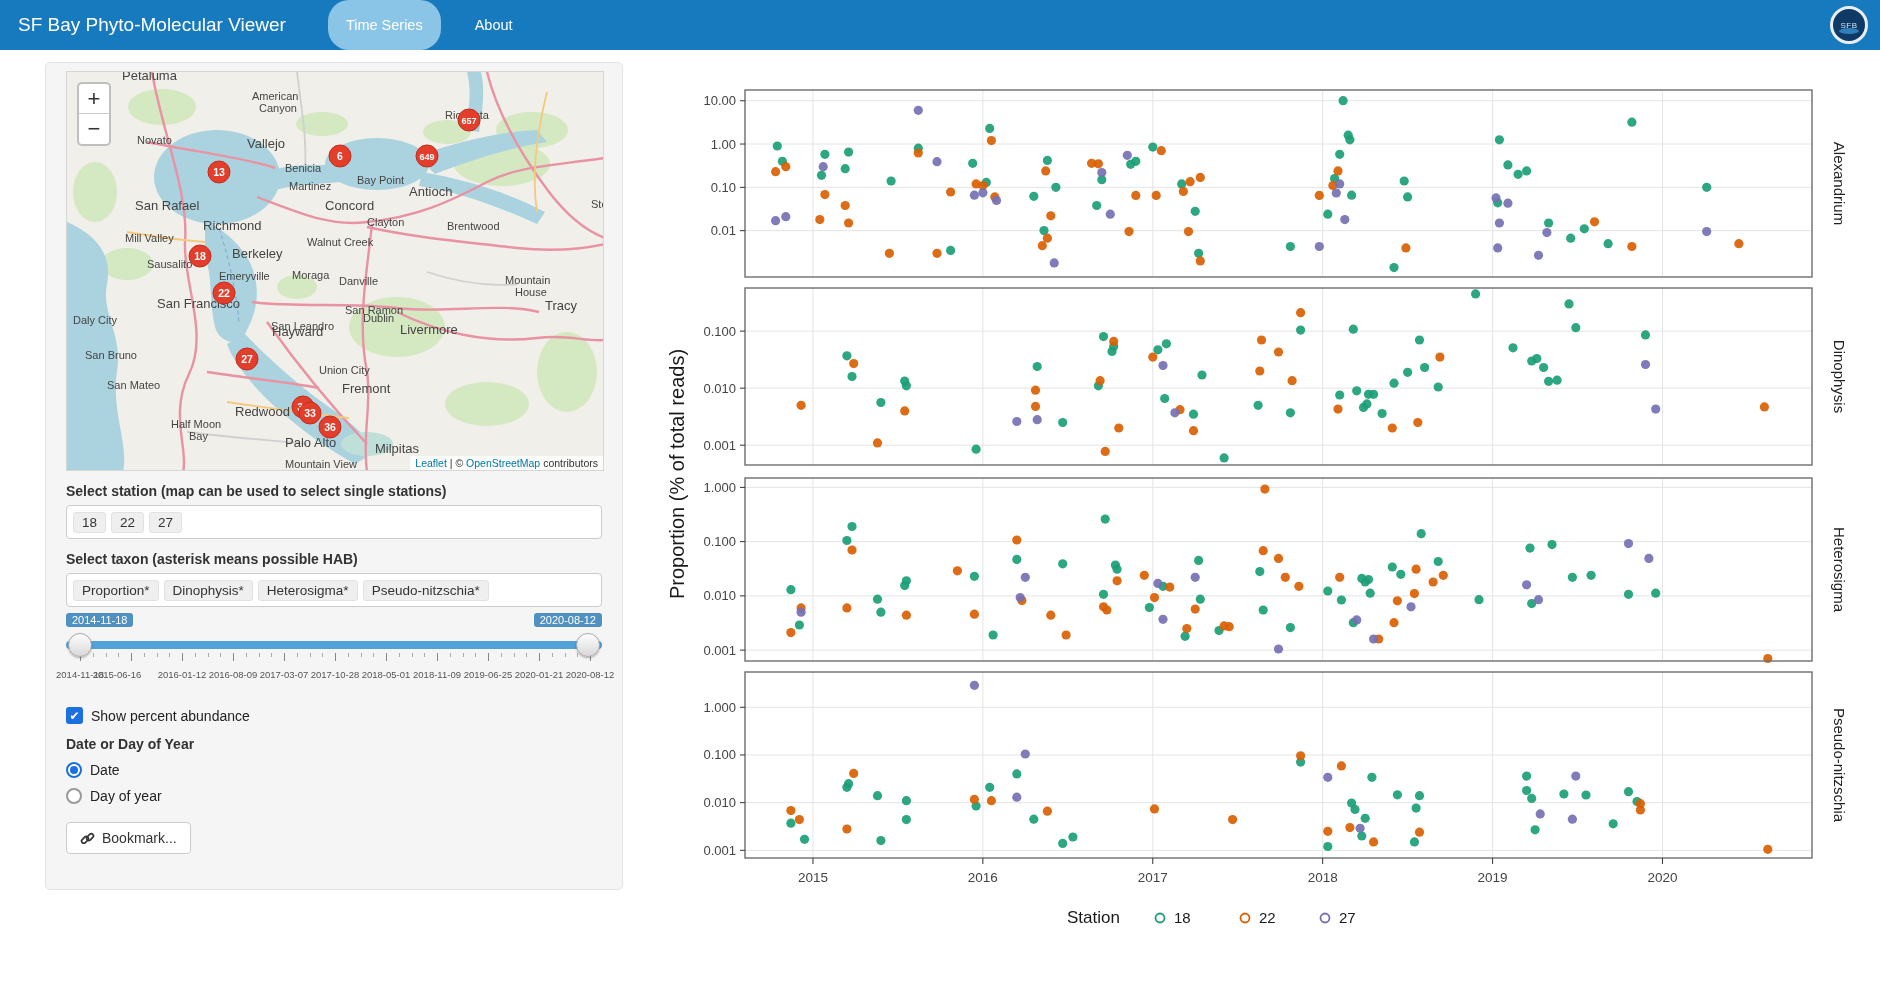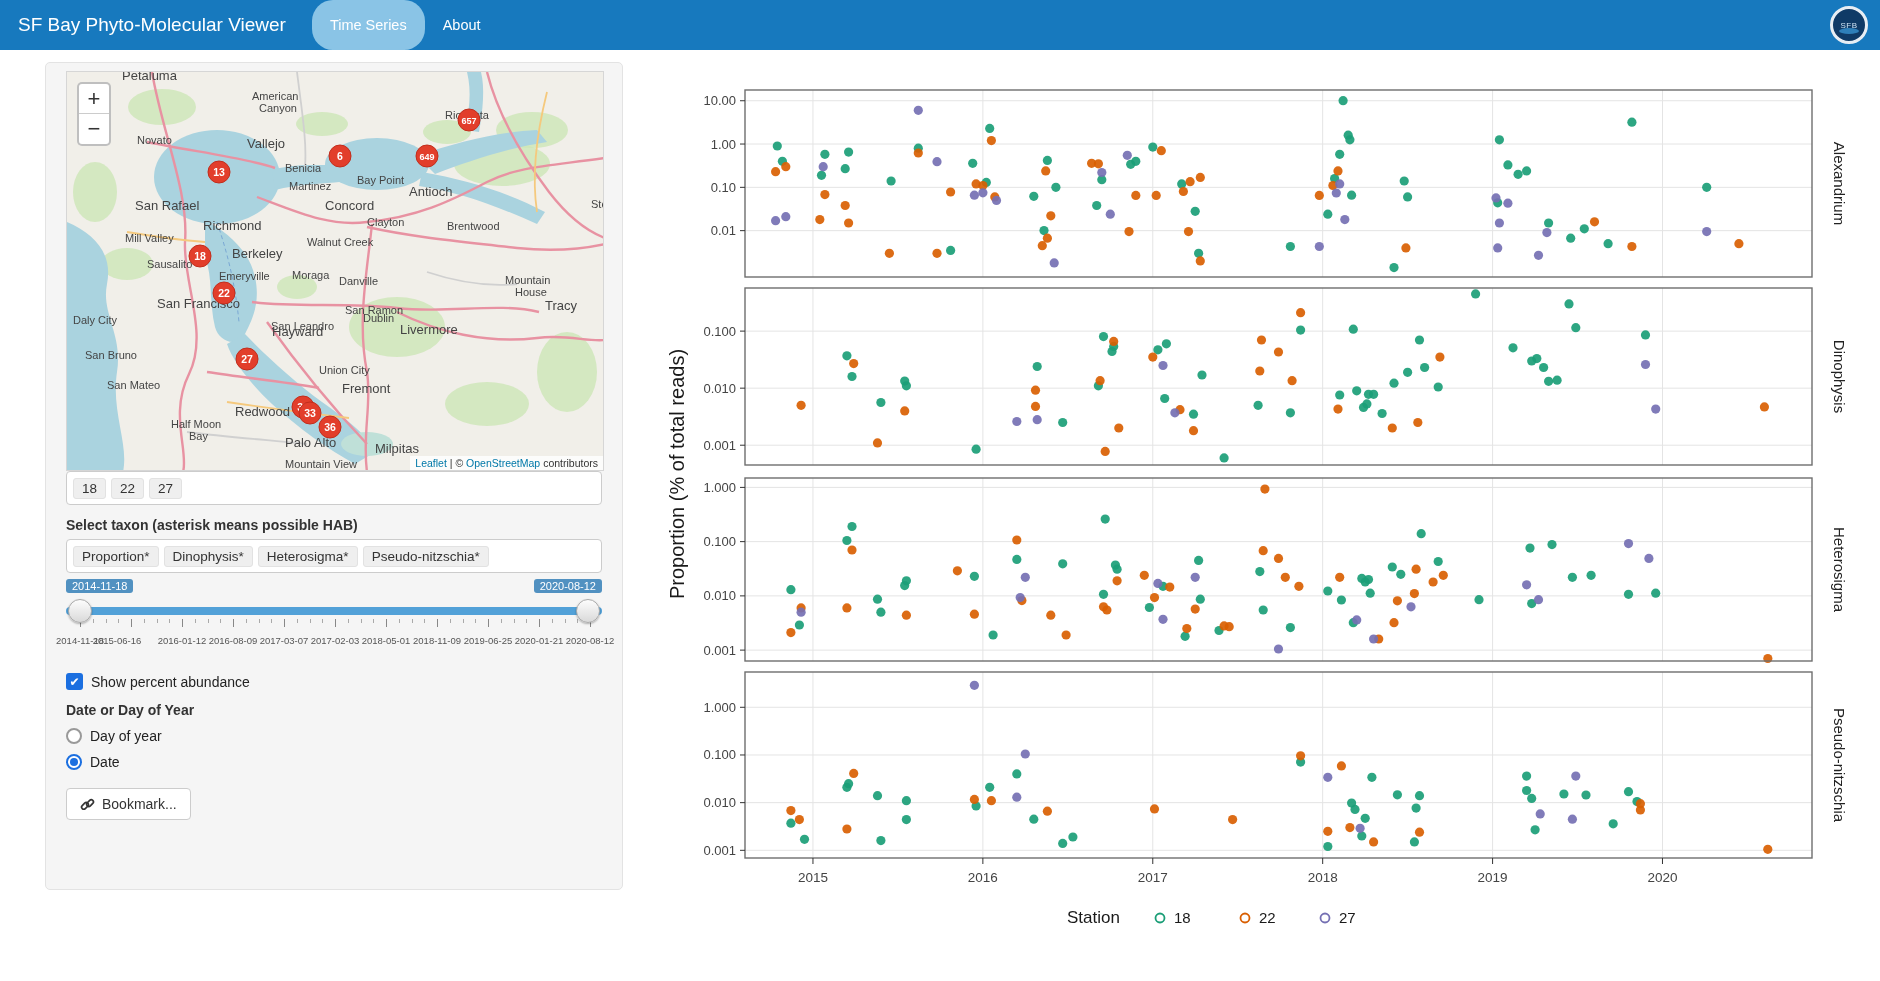--- a/index.html
+++ b/index.html
@@ -1,19 +1,19 @@
 <!DOCTYPE html>
 <html><head>
 <meta charset="utf-8">
 <style>
   * { margin:0; padding:0; box-sizing:border-box; }
   html,body { width:1880px; height:981px; background:#fff; font-family:"Liberation Sans", sans-serif; overflow:hidden; }
 
   
-  .navbar { position:absolute; left:0; top:0; width:1880px; height:50px; background:#1779be; display:flex; align-items:stretch; }
+  .navbar { position:absolute; left:0; top:0; width:1880px; height:50px; background:#1779be; display:flex; align-items:stretch;gap:16px; }
   .brand { color:#fff; font-size:19px; display:flex; align-items:center; padding:0 26px 0 18px; }
   .nav-tab { display:flex; align-items:center; padding:0 18px; color:#fff; font-size:14.5px; cursor:pointer;border-radius:21px; }
   .nav-tab.active { background:#8ac4e6; }
   .nav-logo { position:absolute; right:12px; top:6px; width:38px; height:38px; border-radius:50%; background:#0f3a66; border:3px solid #e8eef4; color:#cfe4f4; font-size:8px; display:flex; align-items:center; justify-content:center; letter-spacing:.5px; }
   .nav-logo .wave { position:absolute; bottom:7px; left:6px; right:6px; height:6px; border-radius:50%; background:#2e7fb9; }
 
   
   .sidebar { position:absolute; left:45px; top:62px; width:578px; height:828px; background:#f5f5f5; border:1px solid #e3e3e3; border-radius:5px; padding:8px 20px 18px 20px; }
   .map-box { position:relative; width:538px; height:400px; background:#f1efe9; border:1px solid #d6d6d6; overflow:hidden; }
   .map-zoom { position:absolute; left:10px; top:10px; width:34px; background:#fff; border:2px solid rgba(0,0,0,.25); border-radius:5px; z-index:5; }
@@ -186,20 +186,21 @@
           <text x="243" y="344.5" font-size="10.5" font-weight="bold" fill="#fff" text-anchor="middle">33</text>
         </g>
         <g>
           <circle cx="263" cy="355" r="11" fill="#e23e2b" stroke="#c22d1c" stroke-width="1"></circle>
           <text x="263" y="358.5" font-size="10.5" font-weight="bold" fill="#fff" text-anchor="middle">36</text>
         </g>
       </svg>
     <div class="map-attrib"><a href="#">Leaflet</a><span> | © </span><a href="#">OpenStreetMap</a><span> contributors</span></div>
   </div>
 
+  <div class="ctl-label">Select station (map can be used to select single stations)</div>
   <div class="sel-box" id="station-chips">
       <div class="chip">18</div>
       <div class="chip">22</div>
       <div class="chip">27</div>
     </div>
 
   <div class="ctl-label">Select taxon (asterisk means possible HAB)</div>
   <div class="sel-box" id="taxon-chips">
       <div class="chip">Proportion*</div>
       <div class="chip">Dinophysis*</div>
@@ -255,42 +256,42 @@
         <i style="left: 498.5px; top: 0px; height: 4px; background: rgb(170, 170, 170);"></i>
         <i style="left: 511.25px; top: 0px; height: 4px; background: rgb(170, 170, 170);"></i>
         <i style="left: 524px; top: 0px; height: 8px;"></i>
       </div>
     <div class="slider-labels" id="slider-labels">
         <span style="left: 14px;">2014-11-18</span>
         <span style="left: 51px;">2015-06-16</span>
         <span style="left: 116px;">2016-01-12</span>
         <span style="left: 167px;">2016-08-09</span>
         <span style="left: 218px;">2017-03-07</span>
-        <span style="left: 269px;">2017-02-03</span>
+        <span style="left: 269px;">2017-10-28</span>
         <span style="left: 320px;">2018-05-01</span>
         <span style="left: 371px;">2018-11-09</span>
         <span style="left: 422px;">2019-06-25</span>
         <span style="left: 473px;">2020-01-21</span>
         <span style="left: 524px;">2020-08-12</span>
       </div>
   </div>
 
   <div class="check-row">
     <div class="checkbox">✔</div>
     <span>Show percent abundance</span>
   </div>
 
   <div class="ctl-label">Date or Day of Year</div>
   <div class="radio-row">
+    <div class="radio sel"></div>
+    <span>Date</span>
+  </div>
+  <div class="radio-row">
     <div class="radio"></div>
     <span>Day of year</span>
-  </div>
-  <div class="radio-row">
-    <div class="radio sel"></div>
-    <span>Date</span>
   </div>
 
   <button class="bookmark-btn">
     <svg width="15" height="15" viewBox="0 0 16 16">
         <g fill="none" stroke="#333" stroke-width="1.8">
           <rect x="1.2" y="7.2" width="8.2" height="4.6" rx="2.3" transform="rotate(-45 5.3 9.5)"></rect>
           <rect x="6.6" y="4.2" width="8.2" height="4.6" rx="2.3" transform="rotate(-45 10.7 6.5)"></rect>
         </g>
       </svg>
     <span>Bookmark...</span>

